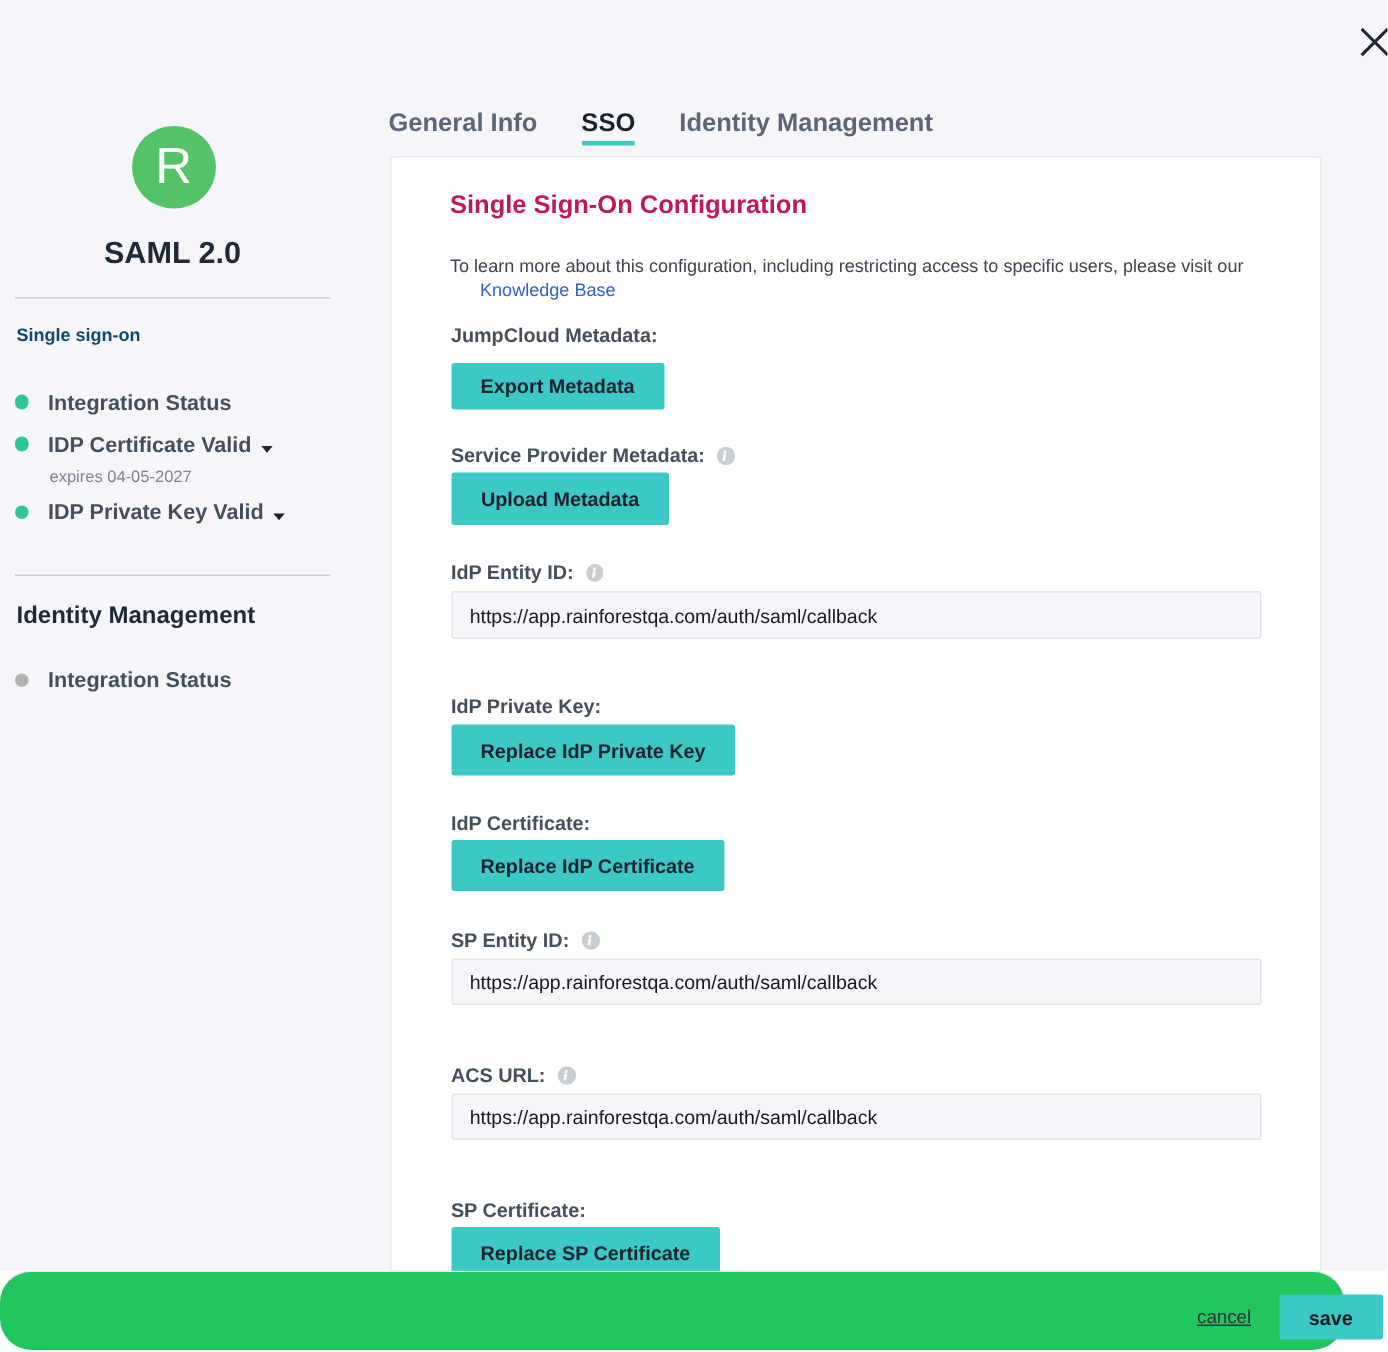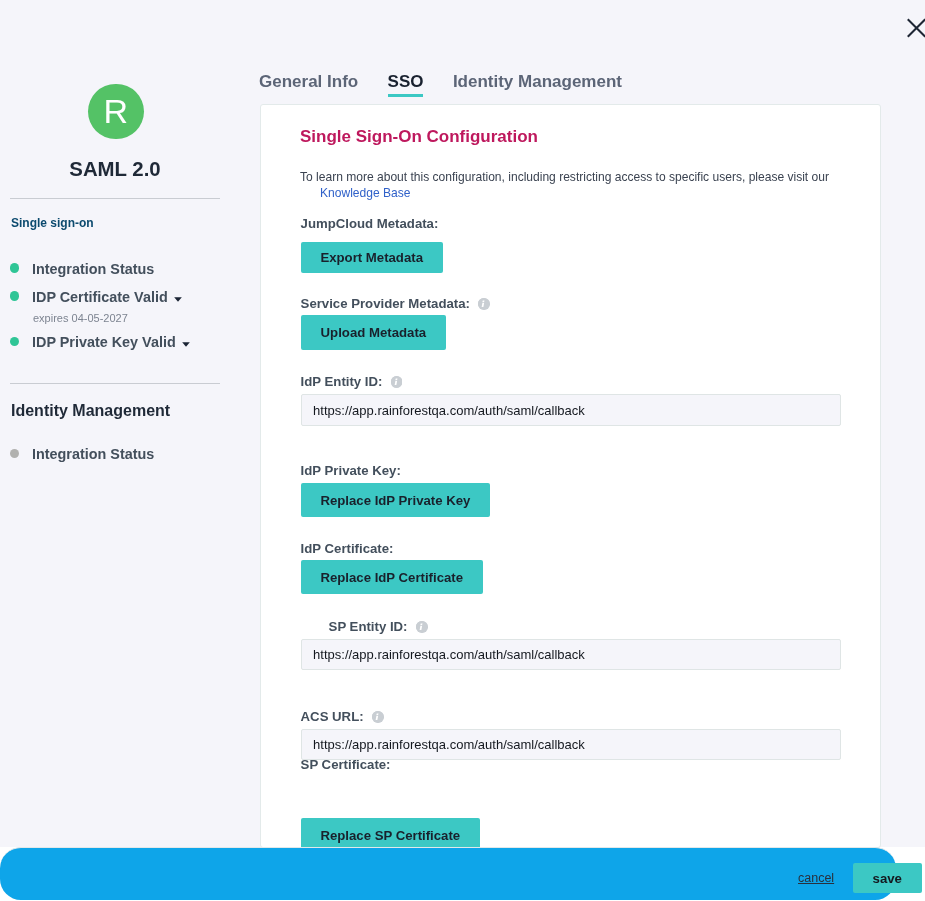--- a/index.html
+++ b/index.html
@@ -8,21 +8,21 @@
   body {
     width: 925px; height: 901px;
     font-family: "Liberation Sans", sans-serif;
     background: #ffffff;
     overflow: hidden;
     position: relative;
     -webkit-font-smoothing: antialiased;
   }
   .modal { position:absolute; left:0; top:0; width:925px; height:901px; background:#fff; }
   .body-area { position:absolute; left:0; top:0; width:925px; height:847px; background:#f5f5fa; }
-  .footer { position:absolute; left:0; top:847px; width:896px; height:53px; background:#0ea5e9;
+  .footer { position:absolute; left:0; top:847px; width:896px; height:53px; background:#22c55e;
             border-top:1px solid #e2e8e9;border-radius:21px; }
 
   
   .close-btn { position:absolute; left:903px; top:15px; width:28px; height:28px; cursor:pointer; line-height:0; }
 
   
   .sidebar { position:absolute; left:0; top:0; width:230px; height:848px; }
   .avatar { position:absolute; left:88px; top:83.5px; width:55.5px; height:55.5px; border-radius:50%;
             background:#54c266; color:#fff; font-size:34px; line-height:54.5px; text-align:center;
             font-weight:400; letter-spacing:0px; }
@@ -160,21 +160,21 @@
         </div>
         <div class="fld txtbox" style="top: 394px; height: 32px;">https://app.rainforestqa.com/auth/saml/callback</div>
         <div class="fld field-label" style="top: 463px;">
           <span>IdP Private Key:</span>
         </div>
         <button class="fld btn-teal" style="top: 483px; height: 34px;">Replace IdP Private Key</button>
         <div class="fld field-label" style="top: 541px;">
           <span>IdP Certificate:</span>
         </div>
         <button class="fld btn-teal" style="top: 560px; height: 34px;">Replace IdP Certificate</button>
-        <div class="fld field-label" style="top: 619px; margin-left: 28px;">
+        <div class="fld field-label" style="top: 619px;">
           <span>SP Entity ID:</span>
           <span class="info-i">
             <svg width="11.5" height="11.5" viewBox="0 0 46 46">
               <circle cx="23" cy="23" r="23" fill="#c9ced3"></circle>
               <path d="M19.0 10.0 h7.0 l-1.6 7.2 h-7.0 z" fill="#ffffff"></path>
               <path d="M17.4 19.6 h7.2 l-3.0 16.8 h-7.2 z" fill="#ffffff"></path>
             </svg>
           </span>
         </div>
         <div class="fld txtbox" style="top: 639px; height: 31px;">https://app.rainforestqa.com/auth/saml/callback</div>
@@ -182,21 +182,21 @@
           <span>ACS URL:</span>
           <span class="info-i">
             <svg width="11.5" height="11.5" viewBox="0 0 46 46">
               <circle cx="23" cy="23" r="23" fill="#c9ced3"></circle>
               <path d="M19.0 10.0 h7.0 l-1.6 7.2 h-7.0 z" fill="#ffffff"></path>
               <path d="M17.4 19.6 h7.2 l-3.0 16.8 h-7.2 z" fill="#ffffff"></path>
             </svg>
           </span>
         </div>
         <div class="fld txtbox" style="top: 729px; height: 31px;">https://app.rainforestqa.com/auth/saml/callback</div>
-        <div class="fld field-label" style="top: 757px;">
+        <div class="fld field-label" style="top: 799px;">
           <span>SP Certificate:</span>
         </div>
         <button class="fld btn-teal" style="top: 818px; height: 34px;">Replace SP Certificate</button>
       </div>
   </div>
 
   <div class="footer">
     <span class="cancel">cancel</span>
     <button class="save">save</button>
   </div>

